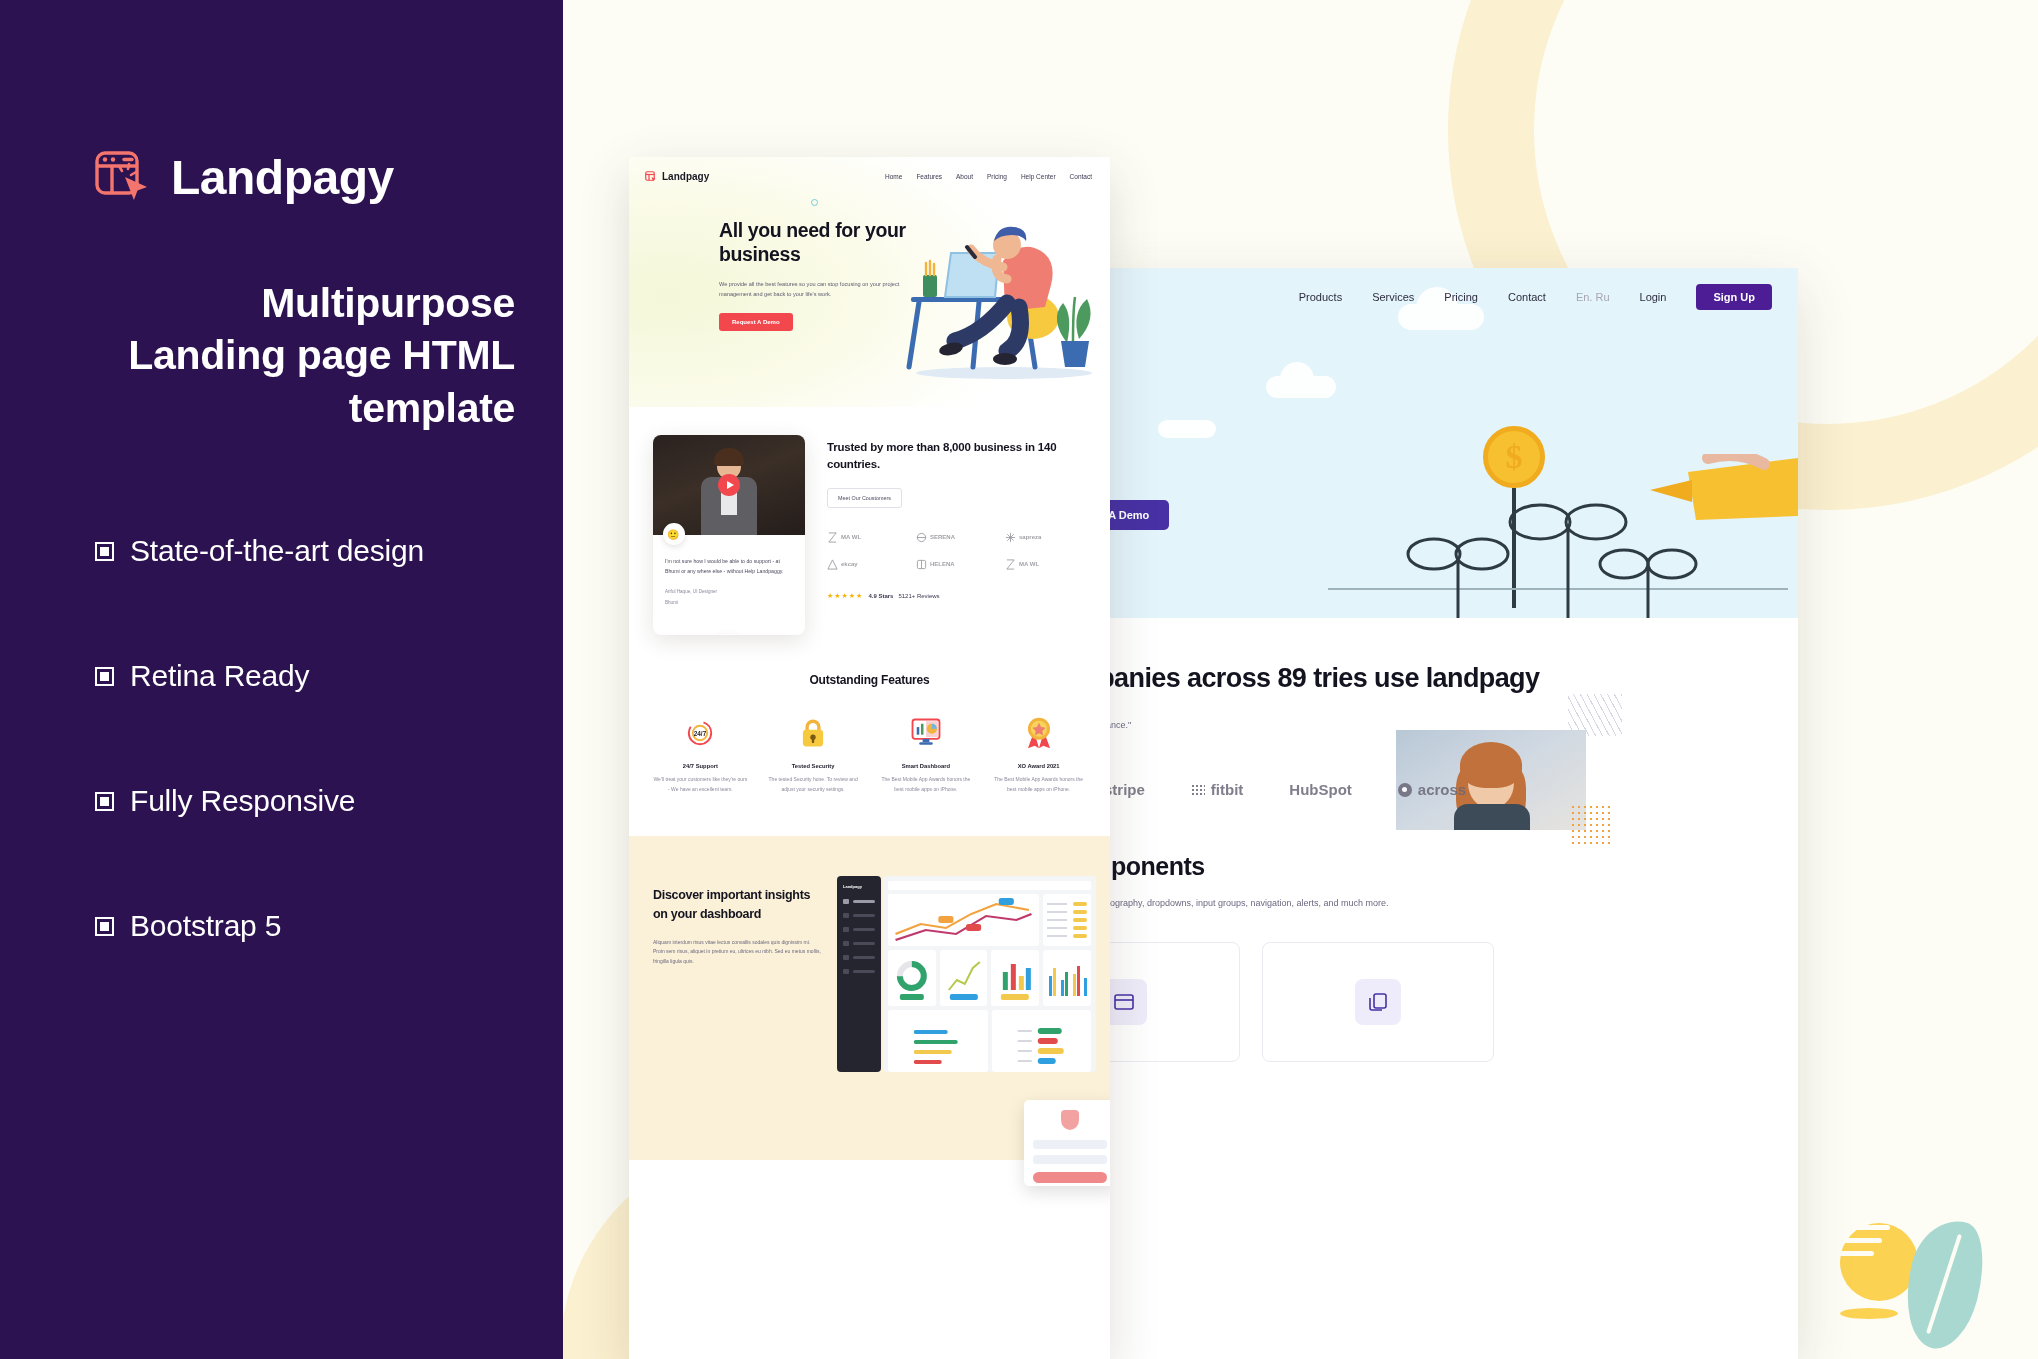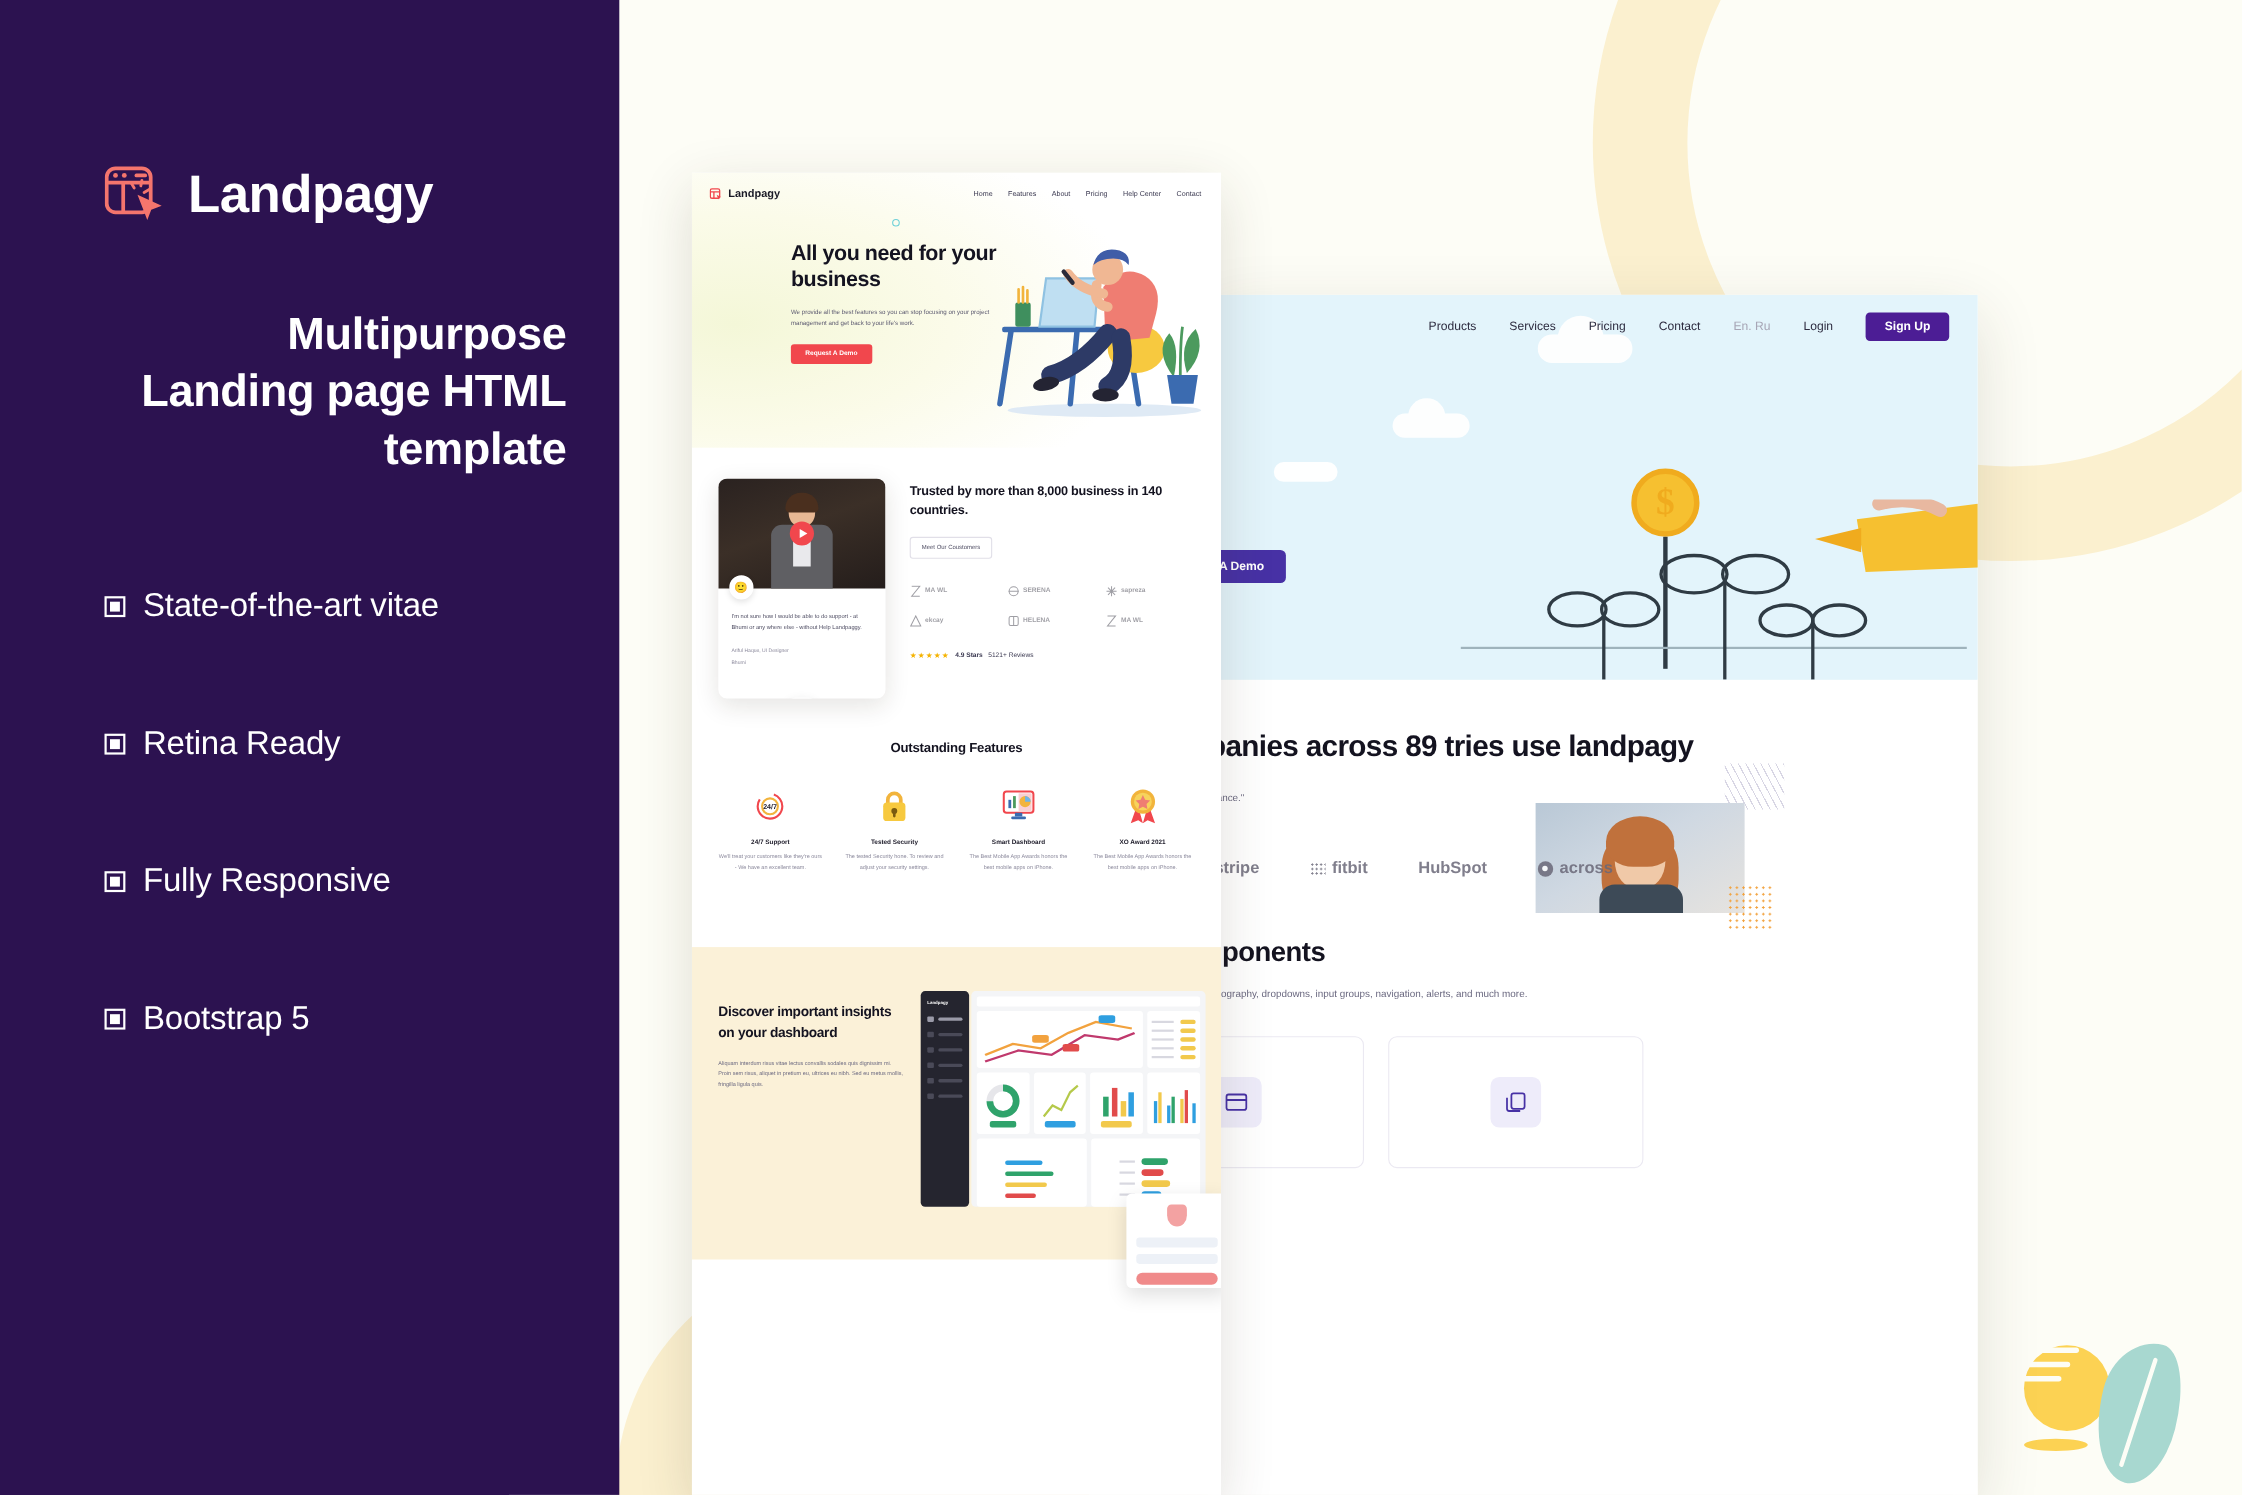--- a/index.html
+++ b/index.html
@@ -235,21 +235,21 @@
   
   .m1-feat { padding: 38px 20px 0 20px; }
   .m1-feat-h { text-align:center; font-size:12px; font-weight:800; color:#141320; letter-spacing:-0.2px; }
   .feat-grid { display:grid; grid-template-columns:repeat(4,1fr); gap:10px; margin-top:26px; }
   .feat-card { text-align:center; }
   .feat-ico { height: 40px; display:flex; align-items:center; justify-content:center; }
   .feat-title { font-size:5.8px; font-weight:700; color:#22202e; margin-top:10px; }
   .feat-desc { font-size:5px; color:#8b899c; line-height:1.9; margin-top:6px; padding:0 4px; }
 
   
-  .m1-dash { margin-top: 67px; background:#fbf1d8; padding: 34px 24px 0 24px; display:flex; gap:10px; height: 284px; }
+  .m1-dash { margin-top: 42px; background:#fbf1d8; padding: 34px 24px 0 24px; display:flex; gap:10px; height: 324px; }
   .dash-left { width: 168px; flex:none; padding-top: 16px; }
   .dash-h { font-size:12.5px; font-weight:800; color:#141320; line-height:1.5; letter-spacing:-0.3px; }
   .dash-p { font-size:5px; color:#6b6980; line-height:1.95; margin-top:14px; }
   .dash-img { flex:1; position:relative; }
   .dash-sidebar {
     position:absolute; left:6px; top:6px; width:44px; height:196px; background:#25252f; border-radius:4px; padding:8px 6px;
   }
   .dsb-logo { font-size:4px; color:#fff; font-weight:700; margin-bottom:10px; }
   .dsb-item { display:flex; align-items:center; gap:4px; margin-bottom:9px; }
   .dsb-item i { width:6px;height:5px;background:#4a4a58;border-radius:1px;display:block;}
@@ -728,21 +728,21 @@
     <span class="brand-text">Landpagy</span>
   </div>
 
   <div class="headline">Multipurpose Landing page HTML template</div>
 
   <div class="feature-list">
     <div class="feature-item">
       <span class="sq-icon">
           <span></span>
         </span>
-      <span class="feature-label">State-of-the-art vitae</span>
+      <span class="feature-label">State-of-the-art design</span>
     </div>
     <div class="feature-item">
       <span class="sq-icon">
           <span></span>
         </span>
       <span class="feature-label">Retina Ready</span>
     </div>
     <div class="feature-item">
       <span class="sq-icon">
           <span></span>

